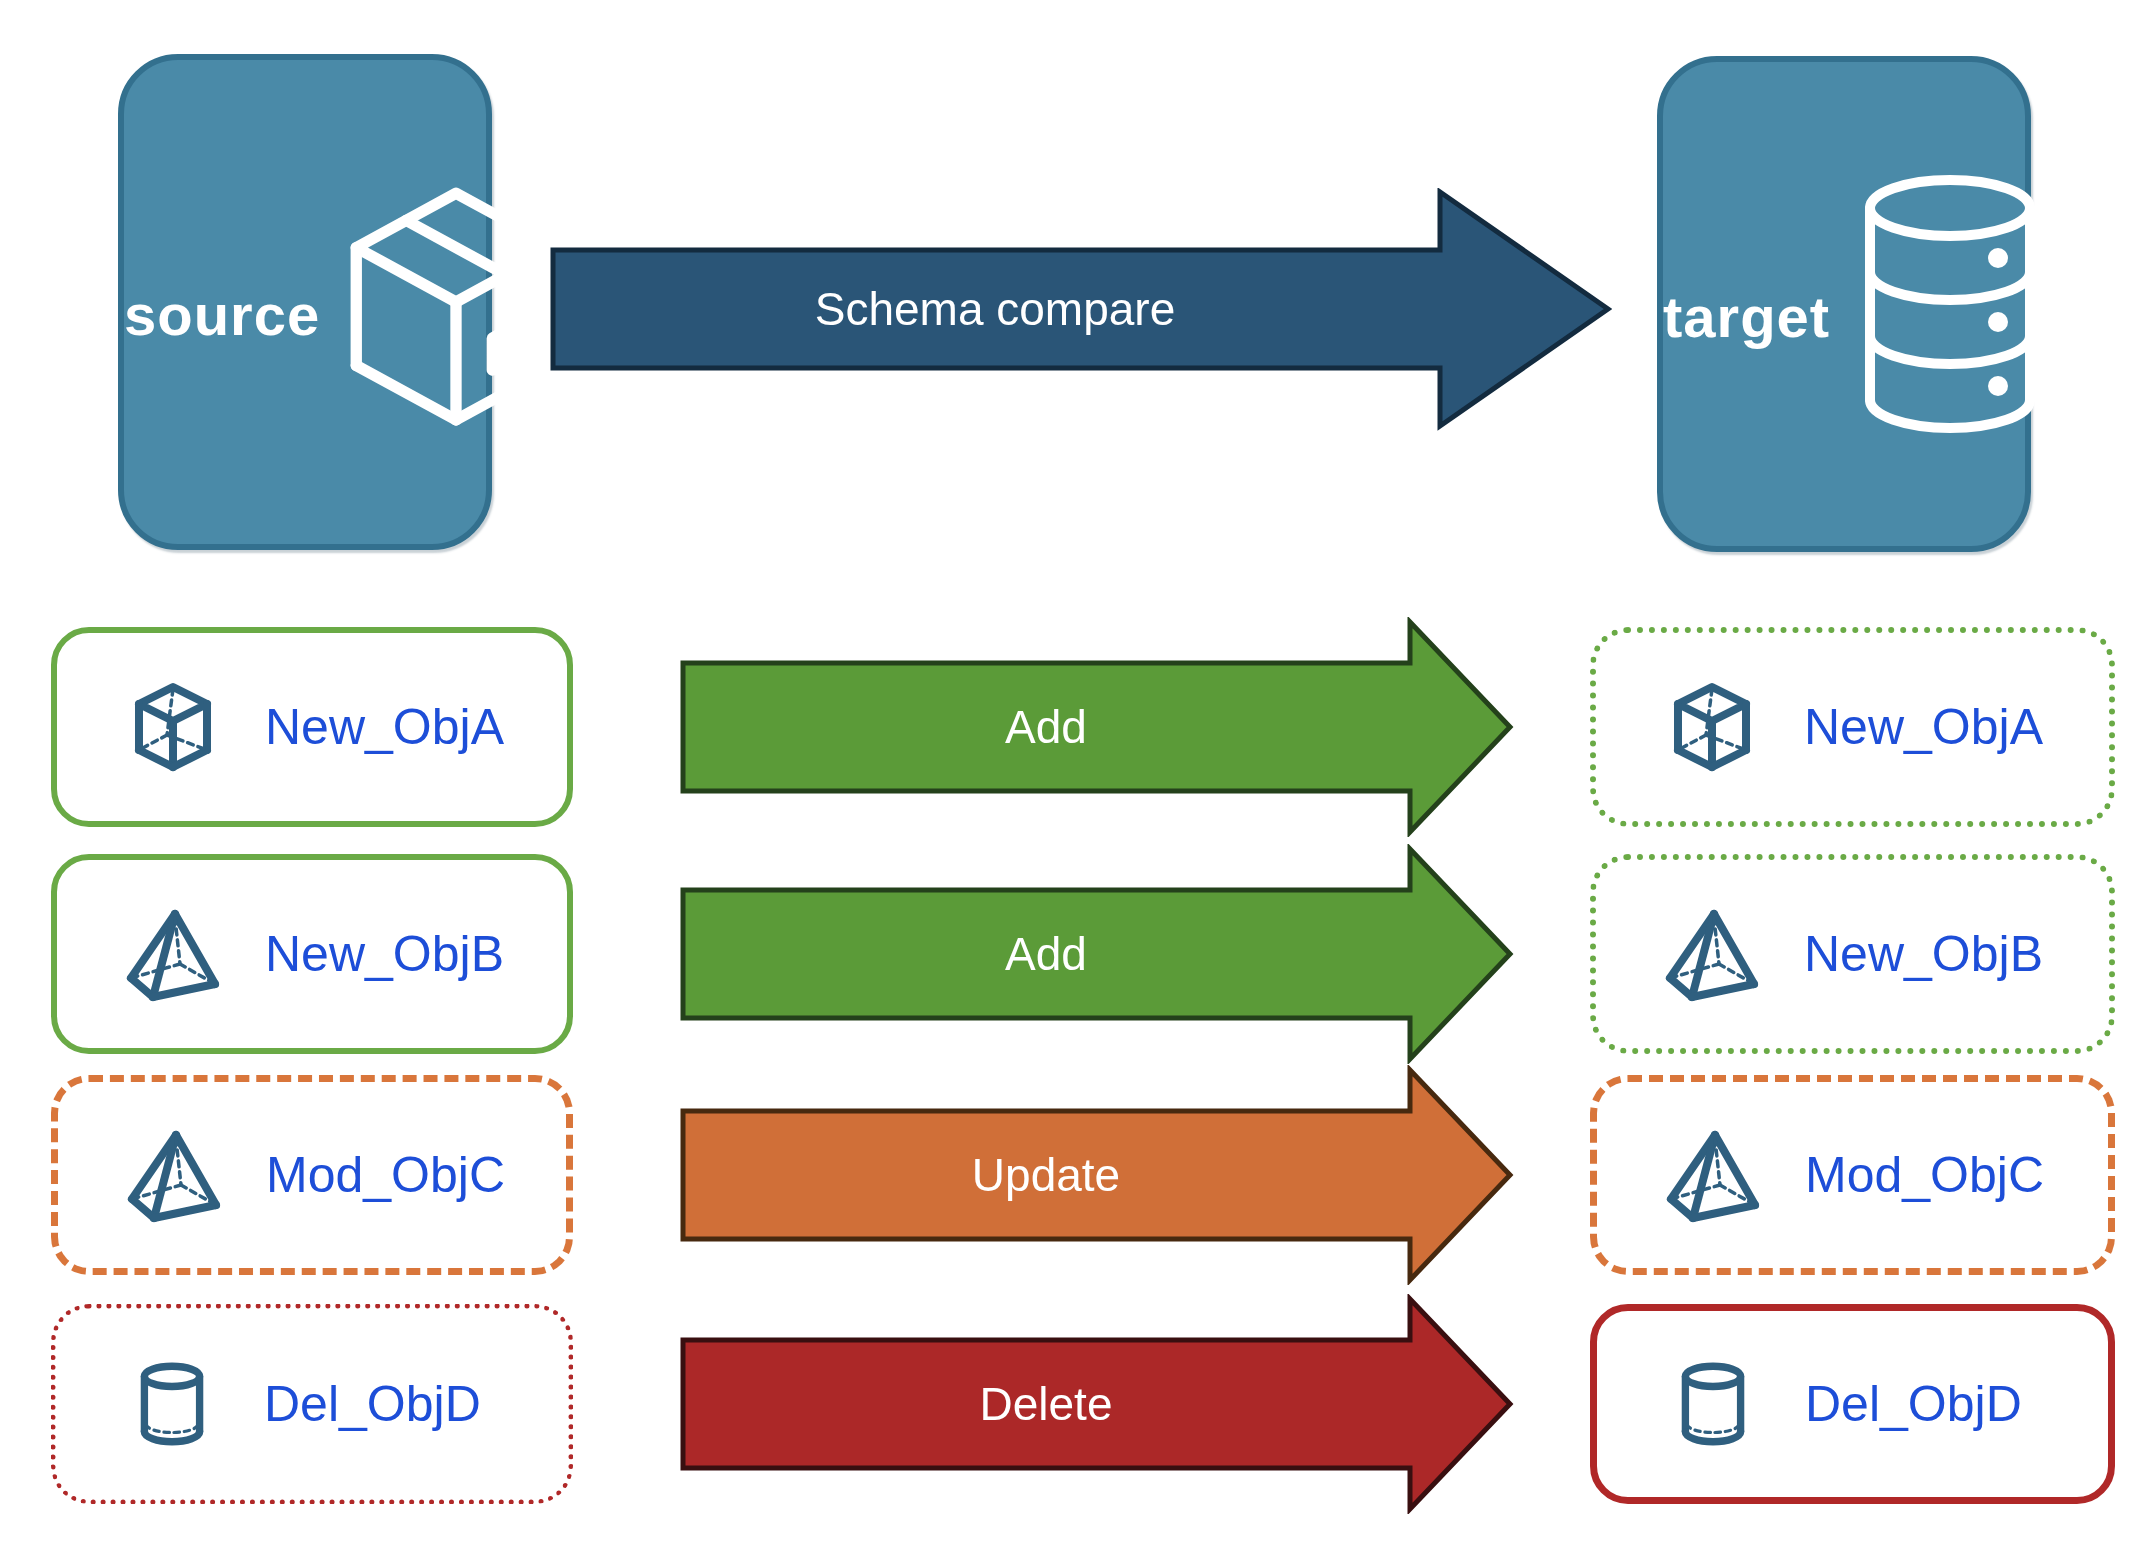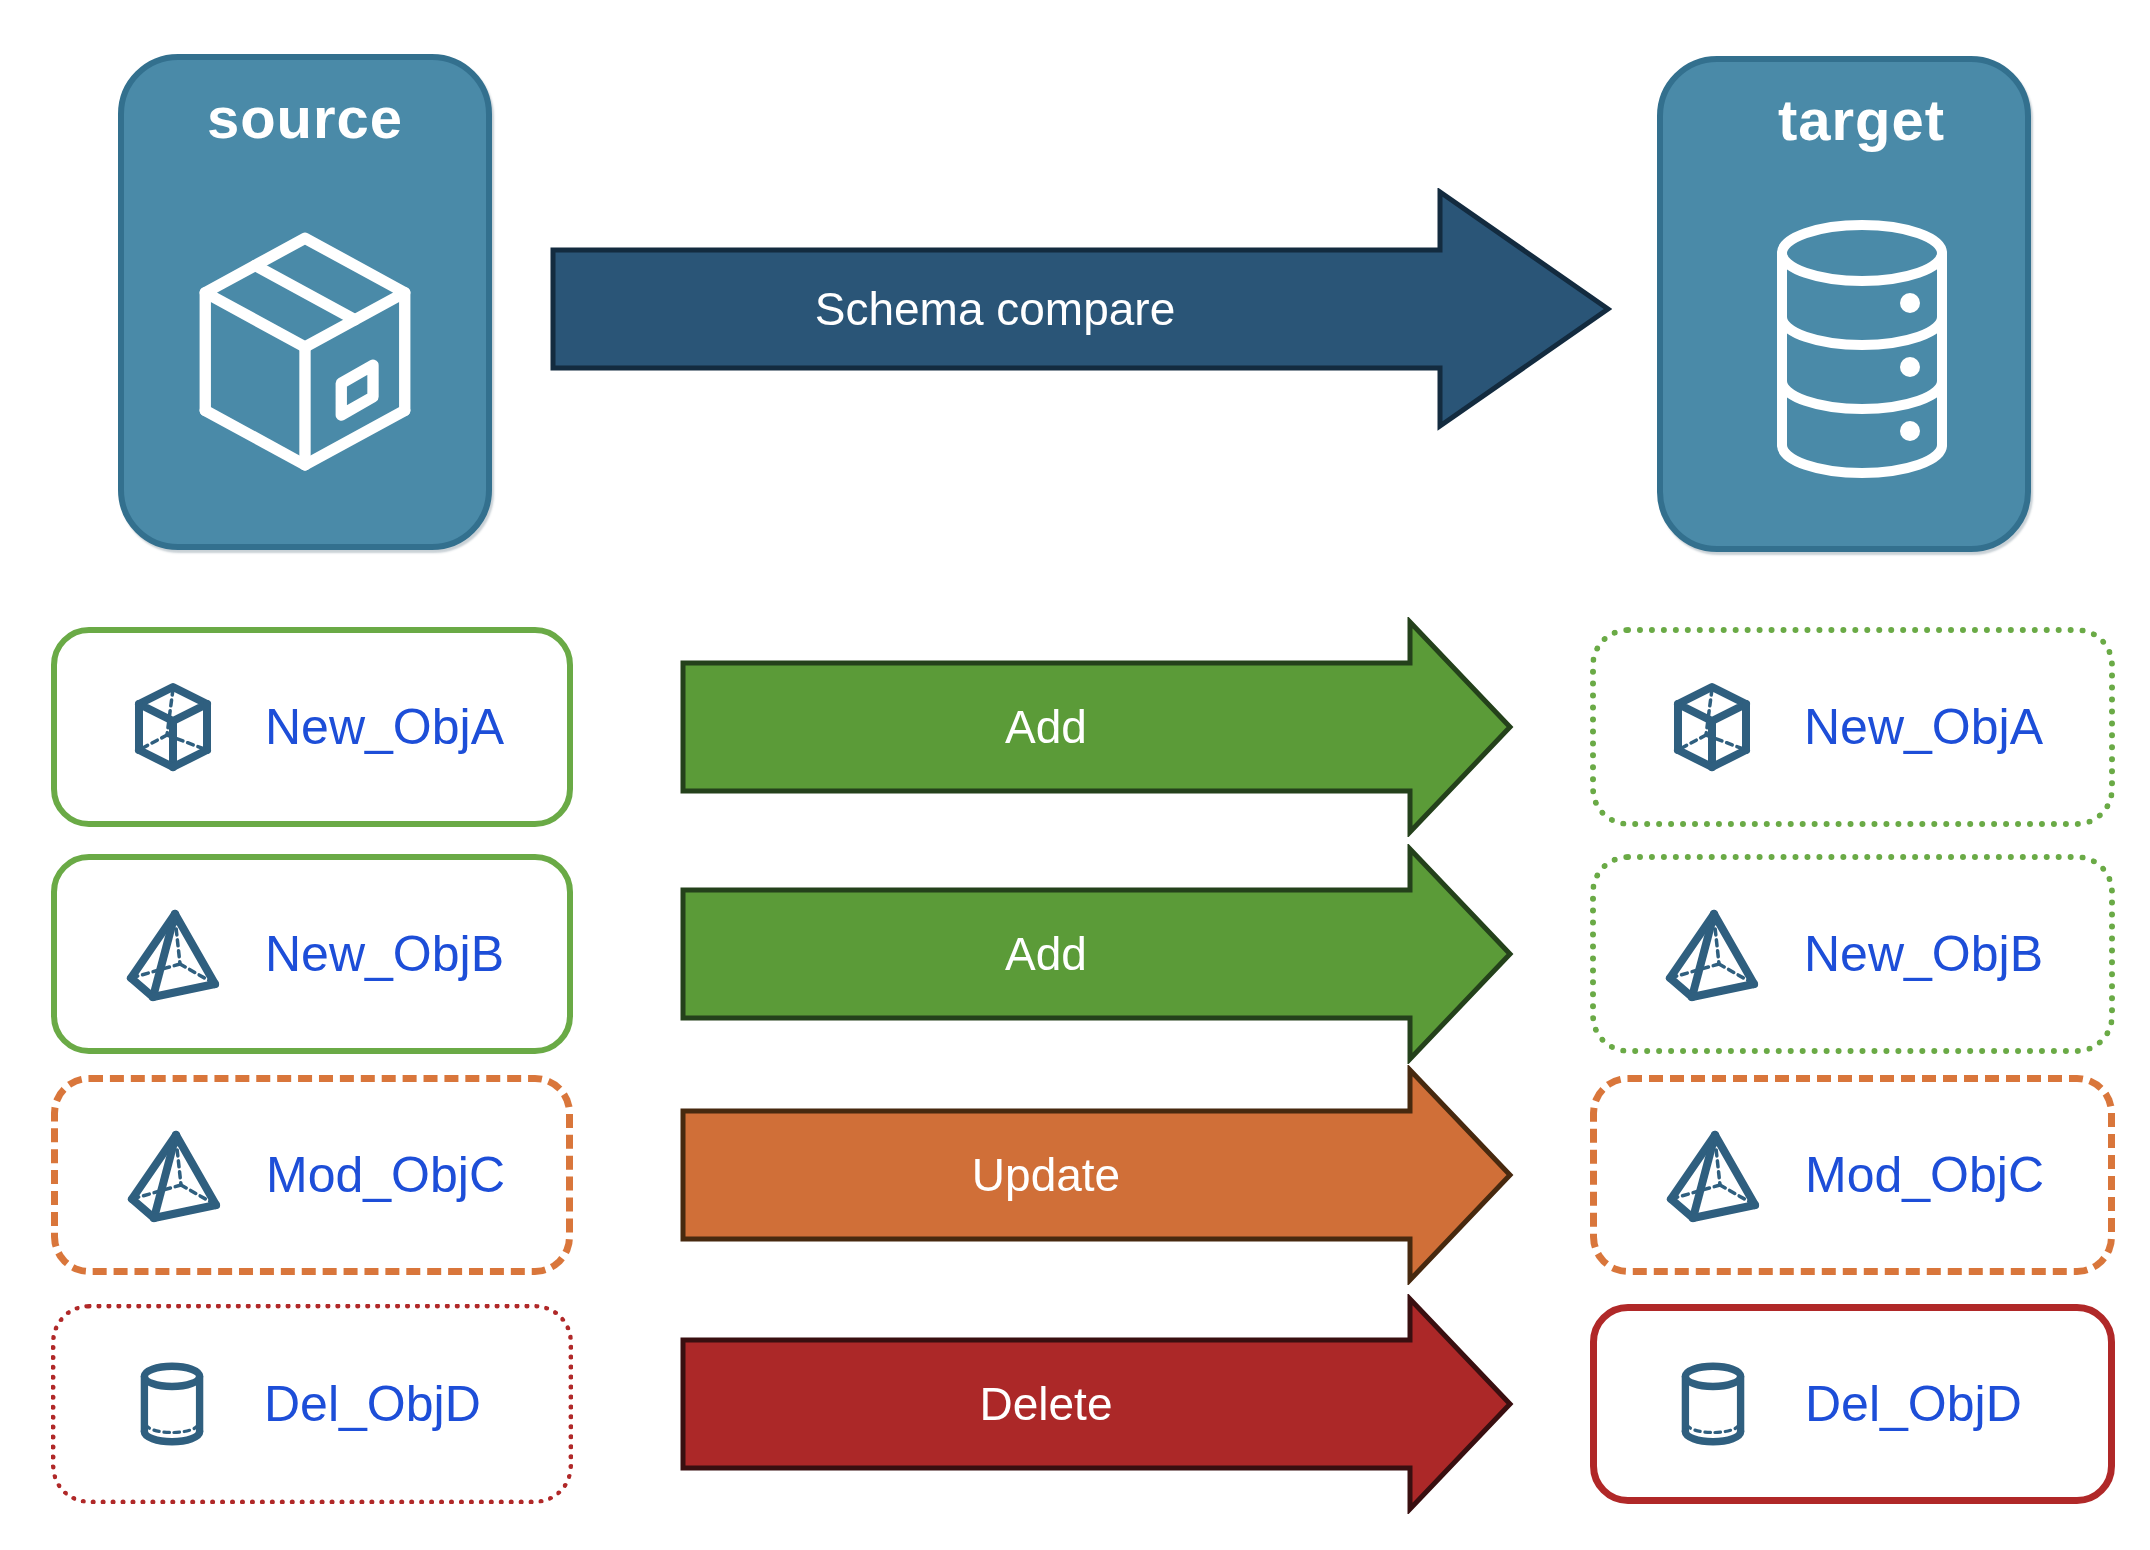--- a/index.html
+++ b/index.html
@@ -4,21 +4,21 @@
 <style>
   html,body{margin:0;padding:0;background:#fff;}
   .stage{
     position:relative;width:2150px;height:1550px;background:#ffffff;
     font-family:"Liberation Sans",sans-serif;overflow:hidden;
   }
   
   .endpoint{
     position:absolute;width:374px;height:496px;border-radius:60px;
     background:#4A8AA8;border:6px solid #33708E;box-sizing:border-box;
-    display:flex;flex-direction:column;align-items:center;
+    display:flex;flex-direction:row;align-items:center;
     box-shadow:2px 3px 2px rgba(40,70,90,.25);
   }
   .endpoint-title{
     color:#ffffff;font-weight:bold;font-size:58px;letter-spacing:1px;
     margin-top:26px;line-height:1.1;
   }
   .endpoint-iconwrap{flex:1;display:flex;align-items:center;justify-content:center;width:100%;}
   
   .big-arrow{position:absolute;left:550px;top:188px;}
   
@@ -60,21 +60,21 @@
         </g>
       </svg>
     </div>
   </div>
 
   <svg class="big-arrow" width="1062" height="244" viewBox="0 0 1062 244">
     <polygon points="3,62 890,62 890,4 1058,121 890,238 890,180 3,180" fill="#2A5577" stroke="#132B3F" stroke-width="5" stroke-linejoin="miter"></polygon>
     <text class="arrow-text" x="445" y="121" text-anchor="middle" dominant-baseline="central">Schema compare</text>
   </svg>
 
-  <div class="endpoint" style="left:1657px;top:56px;padding-left:35px;">
+  <div class="endpoint" style="left:1657px;top:56px;">
     <div class="endpoint-title">target</div>
     <div class="endpoint-iconwrap">
       <svg width="240" height="310" viewBox="0 0 120 140">
         <g fill="none" stroke="#ffffff" stroke-width="5" stroke-linecap="round">
           <ellipse cx="60" cy="22" rx="40" ry="14"></ellipse>
           <line x1="20" y1="22" x2="20" y2="118"></line>
           <line x1="100" y1="22" x2="100" y2="118"></line>
           <path d="M20,54 A40,14 0 0 0 100,54"></path>
           <path d="M20,86 A40,14 0 0 0 100,86"></path>
           <path d="M20,118 A40,14 0 0 0 100,118"></path>

